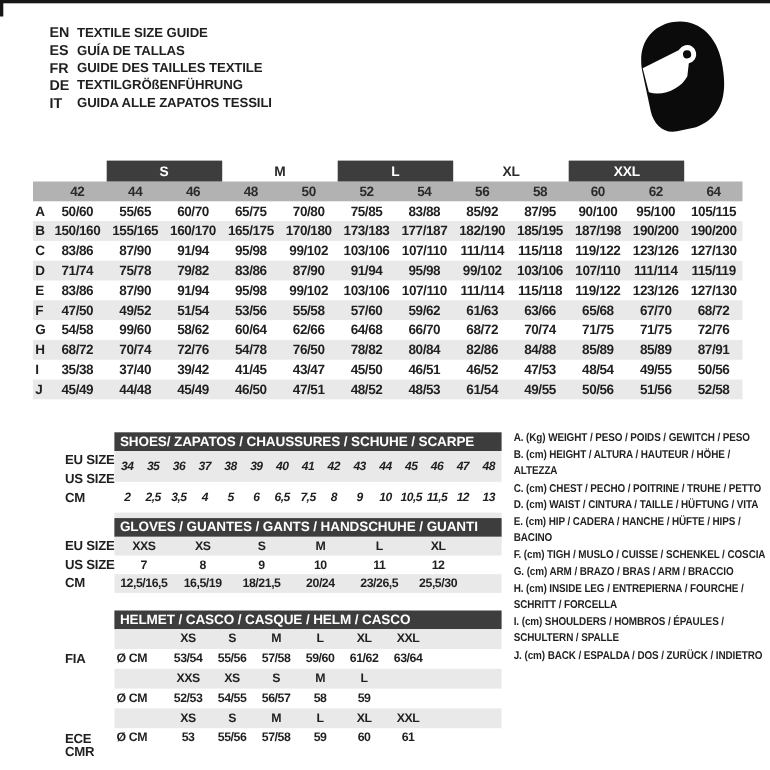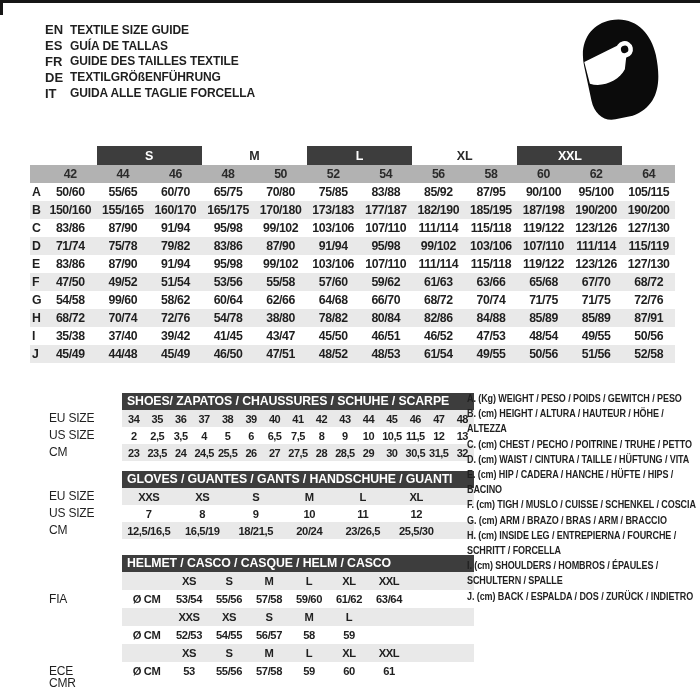--- a/index.html
+++ b/index.html
@@ -31,35 +31,35 @@
   .mt-band{height:18px;background:#b2b2b2;}
   .mt-band .cell{line-height:18px;color:#2b2b2b;}
   .mt-row{height:18px;}
   .mt-row.shade{background:#e9e9e9;}
   .mt-row .cell{line-height:18px;}
   .cell{text-align:center;font-size:12.3px;font-weight:700;letter-spacing:-0.4px;white-space:nowrap;overflow:visible;}
   .mt-label{text-align:left;padding-left:2px;}
 
   
   .section{position:absolute;left:45px;}
-  .side-label{position:absolute;left:4px;width:56px;font-size:12px;font-weight:400;letter-spacing:-0.2px;}
-  .sub-table{position:absolute;left:59px;top:0;width:352px;margin-left:18px;}
+  .side-label{position:absolute;left:14px;width:56px;font-size:12px;font-weight:700;letter-spacing:-0.2px;}
+  .sub-table{position:absolute;left:59px;top:0;width:352px;}
   .sub-title{height:17px;line-height:17px;background:#3d3d3d;color:#fff;font-size:12.3px;
     font-weight:700;letter-spacing:-0.1px;padding-left:5px;box-sizing:border-box;white-space:nowrap;}
   .sub-row{display:grid;align-items:center;}
   .sub-row.shade{background:#e9e9e9;}
   .sub-row .cell{font-size:11.2px;letter-spacing:-0.4px;}
   .shoes-sec{top:393px;}
-  .shoes-sec .sub-row{grid-template-columns:repeat(15,1fr);height:17px;}
+  .shoes-sec .sub-row{grid-template-columns:repeat(15,1fr);height:28px;font-style:italic;}
   .shoes-sec .sub-row .cell{font-size:11px;letter-spacing:-0.5px;}
   .gloves-sec{top:471px;}
   .gloves-sec .sub-row{grid-template-columns:repeat(6,53.5px) 1fr;height:17px;}
   .helmet-sec{top:555px;}
   .helmet-sec .sub-row{grid-template-columns:47px repeat(6,40px) 1fr;height:18px;}
-  .unit-cell{text-align:center;padding-left:2px;}
+  .unit-cell{text-align:left;padding-left:2px;}
 
   
   .legend{position:absolute;left:467px;top:391px;width:262px;transform:scaleX(0.875);transform-origin:left top;}
   .legend-item{font-size:10.3px;font-weight:700;line-height:15.2px;letter-spacing:-0.1px;white-space:pre-line;}
 </style>
 </head>
 <body>
 
 <div class="canvas">
 
@@ -80,21 +80,21 @@
         <div class="lang-row">
           <span class="lang-code">FR</span>
           <span class="lang-text">GUIDE DES TAILLES TEXTILE</span>
         </div>
         <div class="lang-row">
           <span class="lang-code">DE</span>
           <span class="lang-text">TEXTILGRÖßENFÜHRUNG</span>
         </div>
         <div class="lang-row">
           <span class="lang-code">IT</span>
-          <span class="lang-text">GUIDA ALLE TAGLIE FORCELLA</span>
+          <span class="lang-text">GUIDA ALLE ZAPATOS TESSILI</span>
         </div>
       </div>
   </header>
 
   <div class="helmet-icon">
     <svg viewBox="0 0 96 110" width="94" height="108" aria-hidden="true">
       <g transform="rotate(-12 48 55)">
         <path d="M52 4 C76 4 90 24 90 48 C90 80 80 100 54 104 L36 104 C24 104 16 94 16 80 L16 44 C16 18 32 4 52 4 Z" fill="#0b0b0b"></path>
         <path d="M17 40 L56 30 C61 29 64 33 62 38 L56 56 C48 66 30 70 18 63 Z" fill="#ffffff"></path>
         <circle cx="60" cy="36" r="8.5" fill="#ffffff"></circle>
@@ -231,21 +231,21 @@
           <div class="cell">71/75</div>
           <div class="cell">71/75</div>
           <div class="cell">72/76</div>
         </div>
         <div class="mt-grid mt-row shade">
           <div class="cell mt-label">H</div>
           <div class="cell">68/72</div>
           <div class="cell">70/74</div>
           <div class="cell">72/76</div>
           <div class="cell">54/78</div>
-          <div class="cell">38/80</div>
+          <div class="cell">76/50</div>
           <div class="cell">78/82</div>
           <div class="cell">80/84</div>
           <div class="cell">82/86</div>
           <div class="cell">84/88</div>
           <div class="cell">85/89</div>
           <div class="cell">85/89</div>
           <div class="cell">87/91</div>
         </div>
         <div class="mt-grid mt-row">
           <div class="cell mt-label">I</div>

